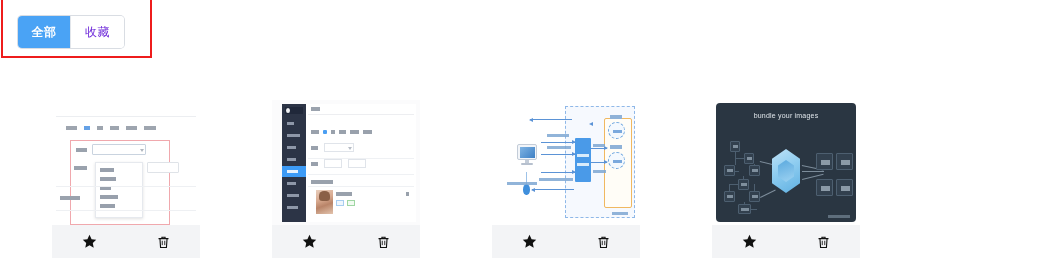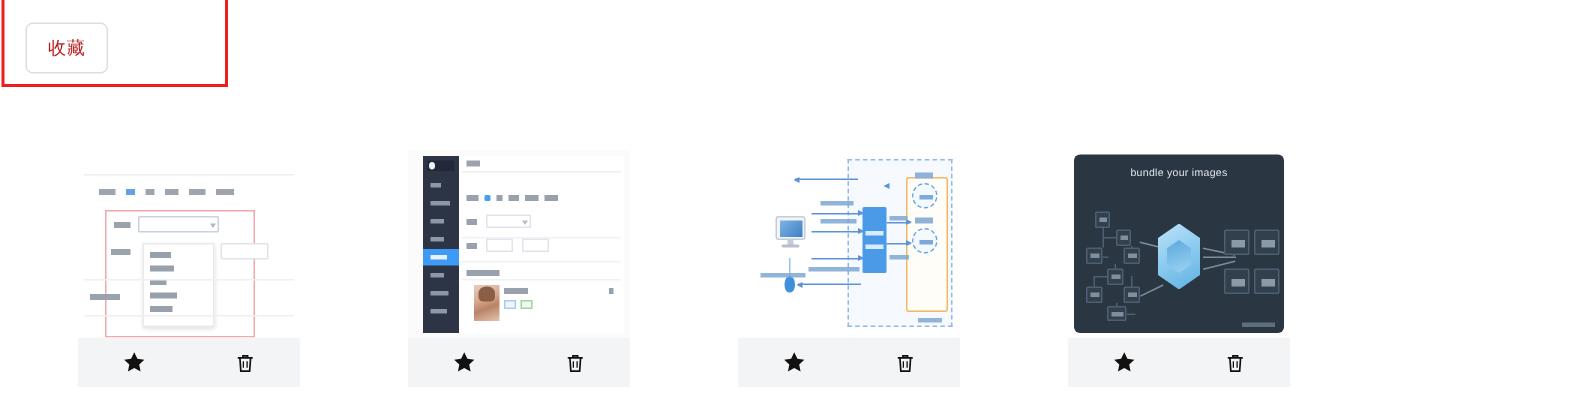--- a/index.html
+++ b/index.html
@@ -25,21 +25,21 @@
     position:absolute; left:18px; top:16px;
     display:flex; height:32px;
     border-radius:4px; overflow:hidden;
     box-shadow:0 0 0 1px #d9dde3;
   }
   .tab {
     display:flex; align-items:center; justify-content:center;
     width:53px; height:32px;
     font-size:12px; letter-spacing:.5px;
     cursor:pointer; user-select:none;
-    background:#fff; color:#b91c1c;
+    background:#fff; color:#6d28d9;
     border-right:1px solid #e2e6eb;
   }
   .tab:last-child { border-right:none; }
   .tab.active { background:#4aa3f5; color:#ffffff; font-weight:bold; }
 
   .upload-btn {
     position:absolute; right:8px; top:13px;
     width:98px; height:33px;
     background:#4aa3f5; color:#fff;
     border:none; border-radius:4px;
@@ -203,20 +203,21 @@
 </head>
 <body>
 
 <div class="page">
 
   <div class="toolbar">
 
     <div class="annot-box"></div>
 
     <div class="tab-group">
+      <div class="tab active">全部</div>
       <div class="tab">收藏</div>
     </div>
 
   </div>
 
   <div class="gallery">
 
     <div class="card">
       <div class="thumb t1">
         <div class="hdr">&nbsp;</div>

